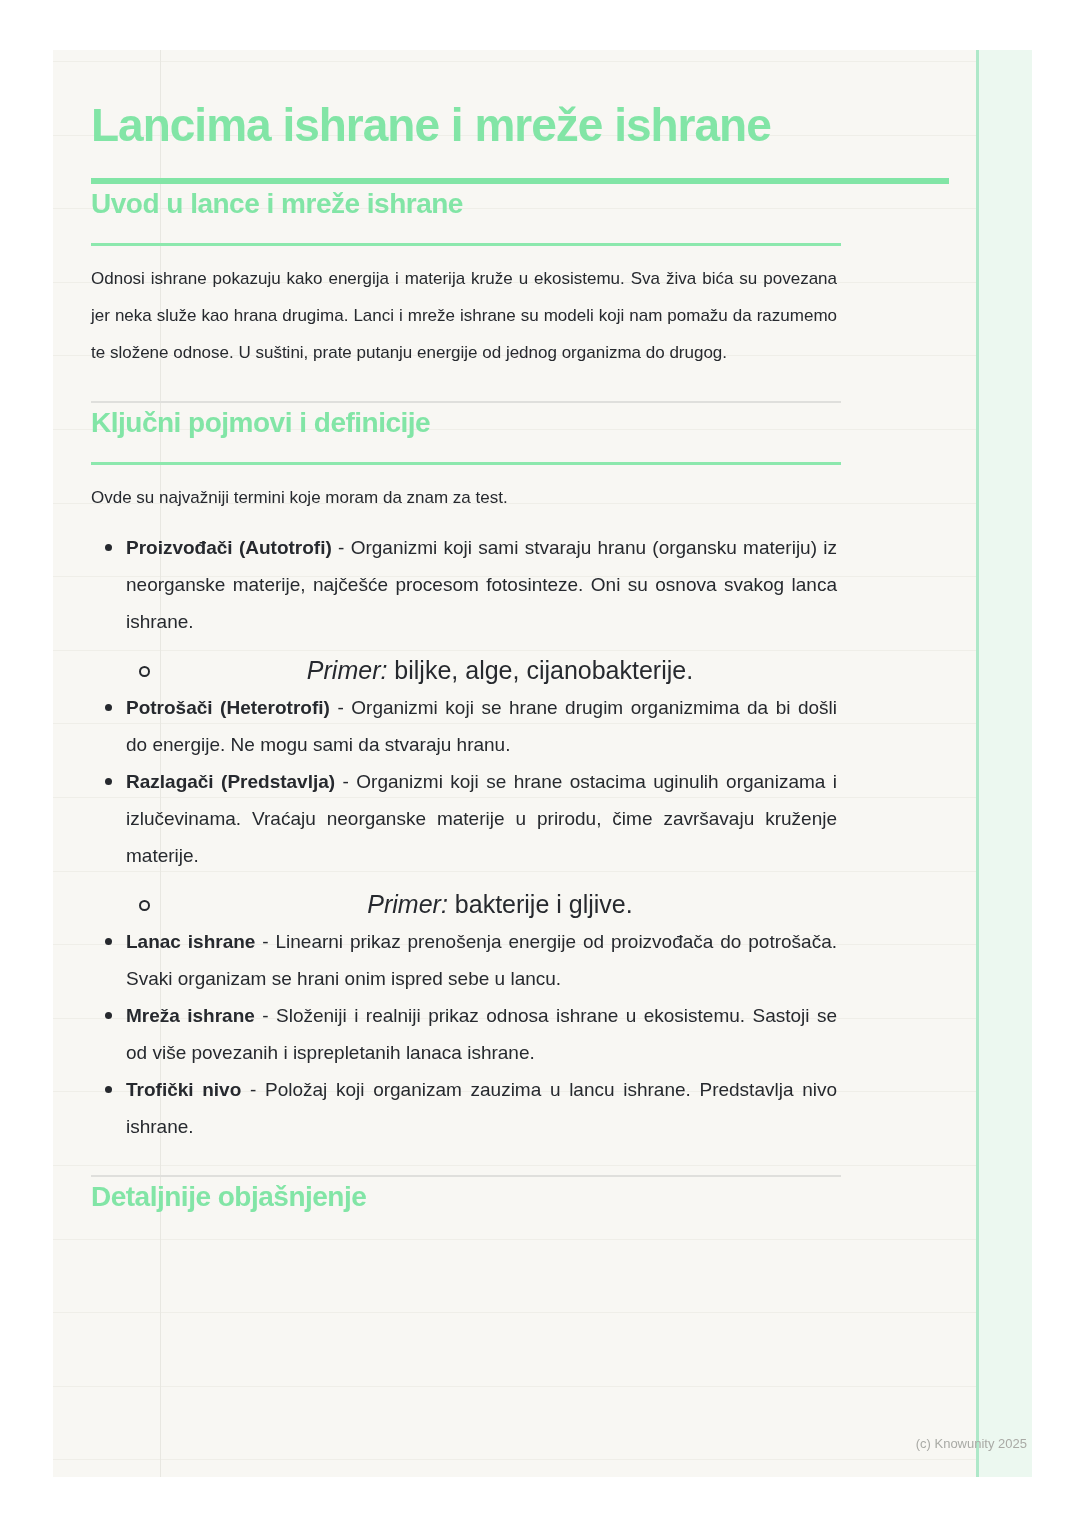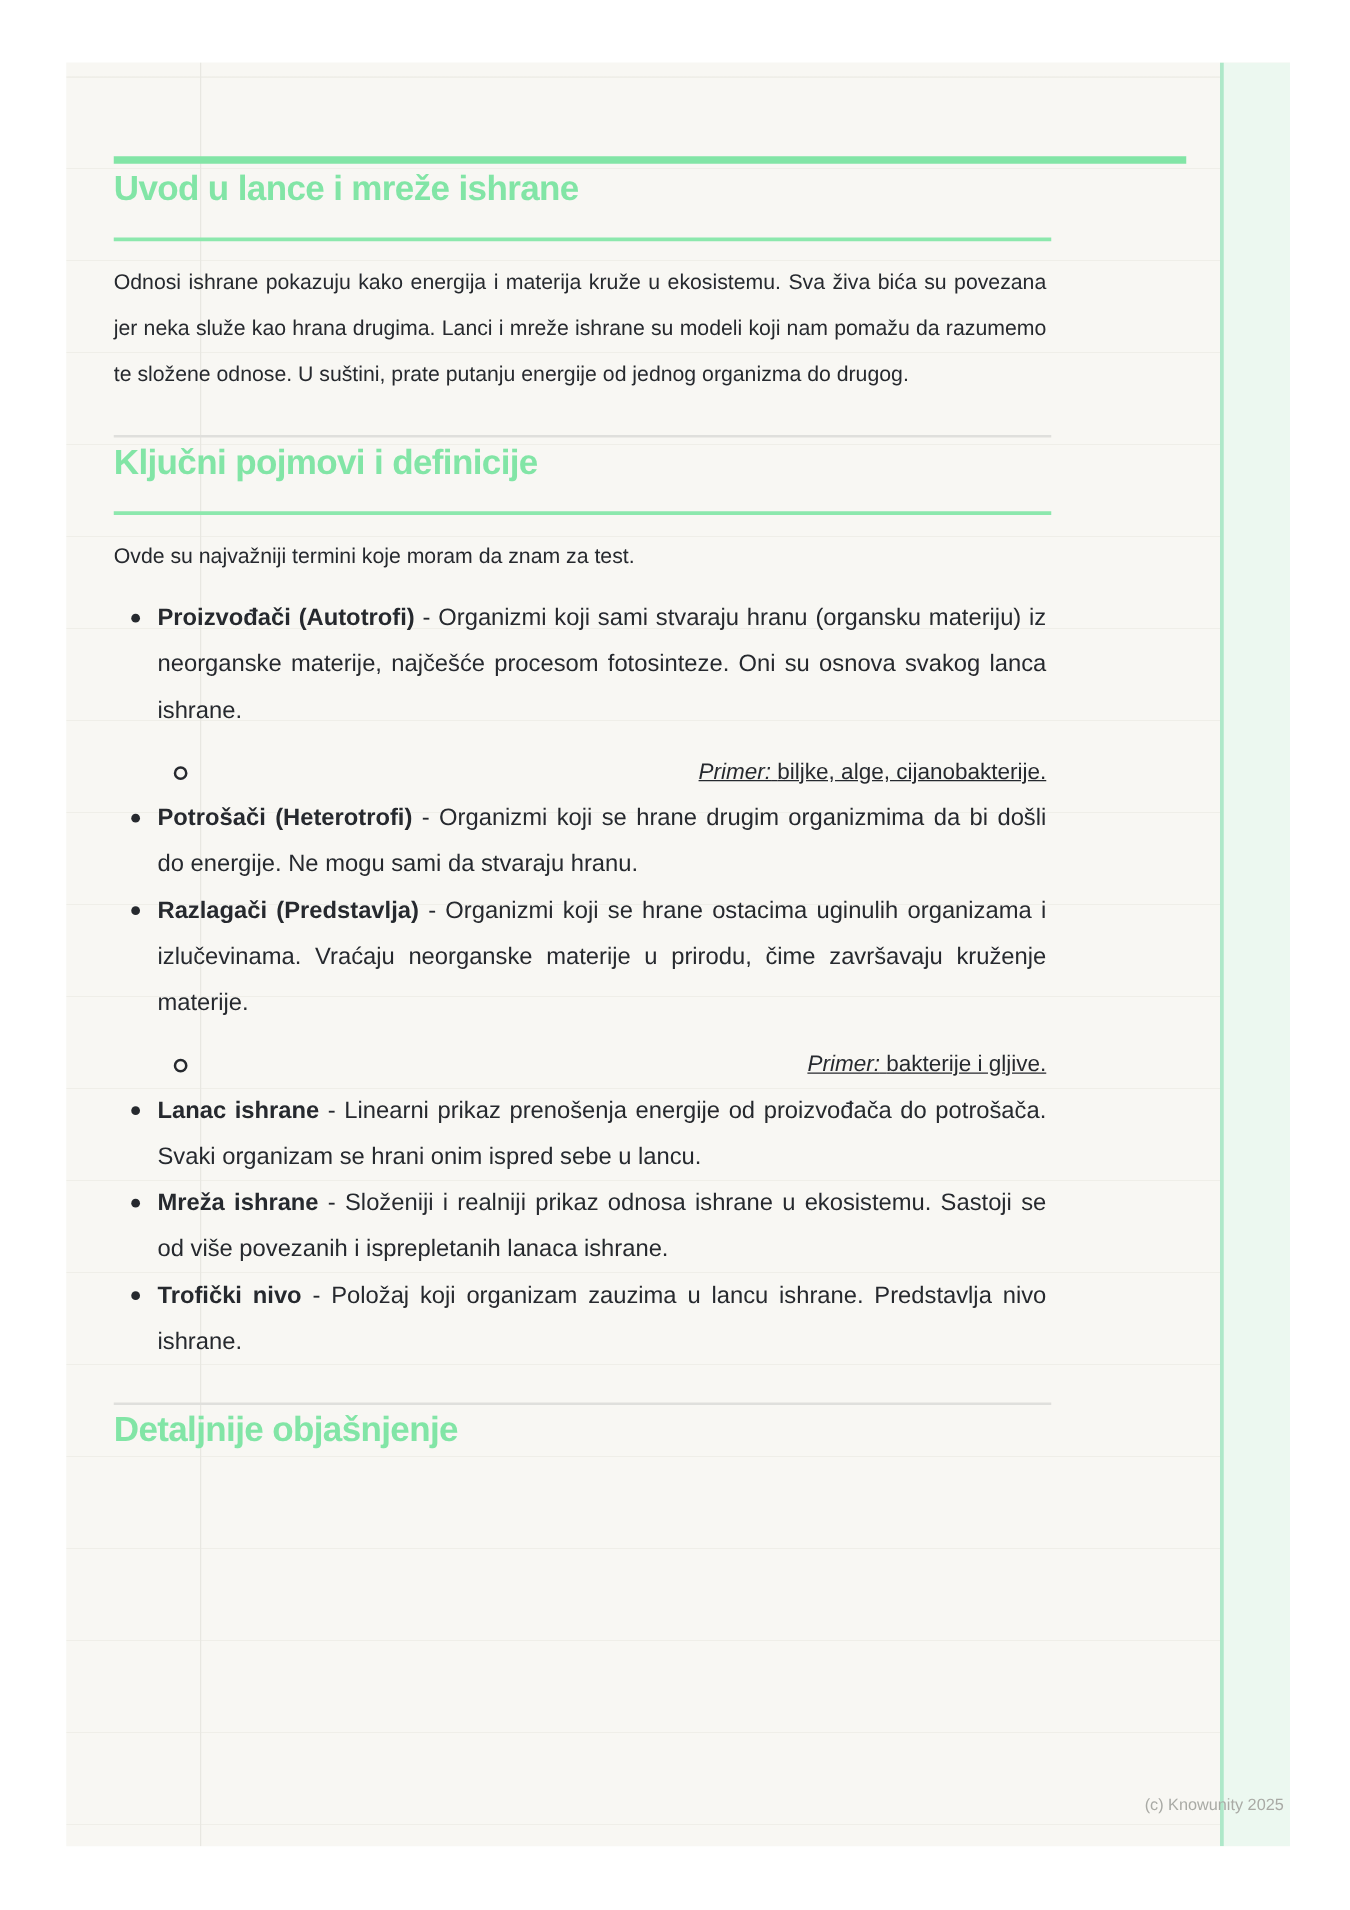--- a/index.html
+++ b/index.html
@@ -126,24 +126,23 @@
   }
   .term-name{font-weight:bold;}
   ul.examples{
     list-style:none;
     margin:12px 0 0 13px;
     padding:0;
   }
   ul.examples > li.example-item{
     position:relative;
     padding-left:24px;
-    font-size:18px;
+    font-size:25px;
     line-height:37px;
-    text-align:right;
-    text-decoration:underline;
+    text-align:center;
   }
   ul.examples > li.example-item::before{
     content:'';
     position:absolute;
     left:0;top:14px;
     width:7px;height:7px;
     border:2px solid var(--text);
     border-radius:50%;
     background:transparent;
   }
@@ -159,20 +158,21 @@
 </style>
 </head>
 <body>
 
 <div class="card">
   <div class="ruled-lines"></div>
   <div class="margin-line"></div>
   <div class="green-strip"></div>
 
   <div class="content">
+    <h1 class="page-title">Lancima ishrane i mreže ishrane</h1>
     <div class="title-rule"></div>
 
     <section>
       <h2 class="section-heading h2-first">Uvod u lance i mreže ishrane</h2>
       <div class="h2-rule"></div>
       <p class="body-text">Odnosi ishrane pokazuju kako energija i materija kruže u ekosistemu. Sva živa bića su povezana jer neka služe kao hrana drugima. Lanci i mreže ishrane su modeli koji nam pomažu da razumemo te složene odnose. U suštini, prate putanju energije od jednog organizma do drugog.</p>
     </section>
 
     <hr class="section-divider">
 

